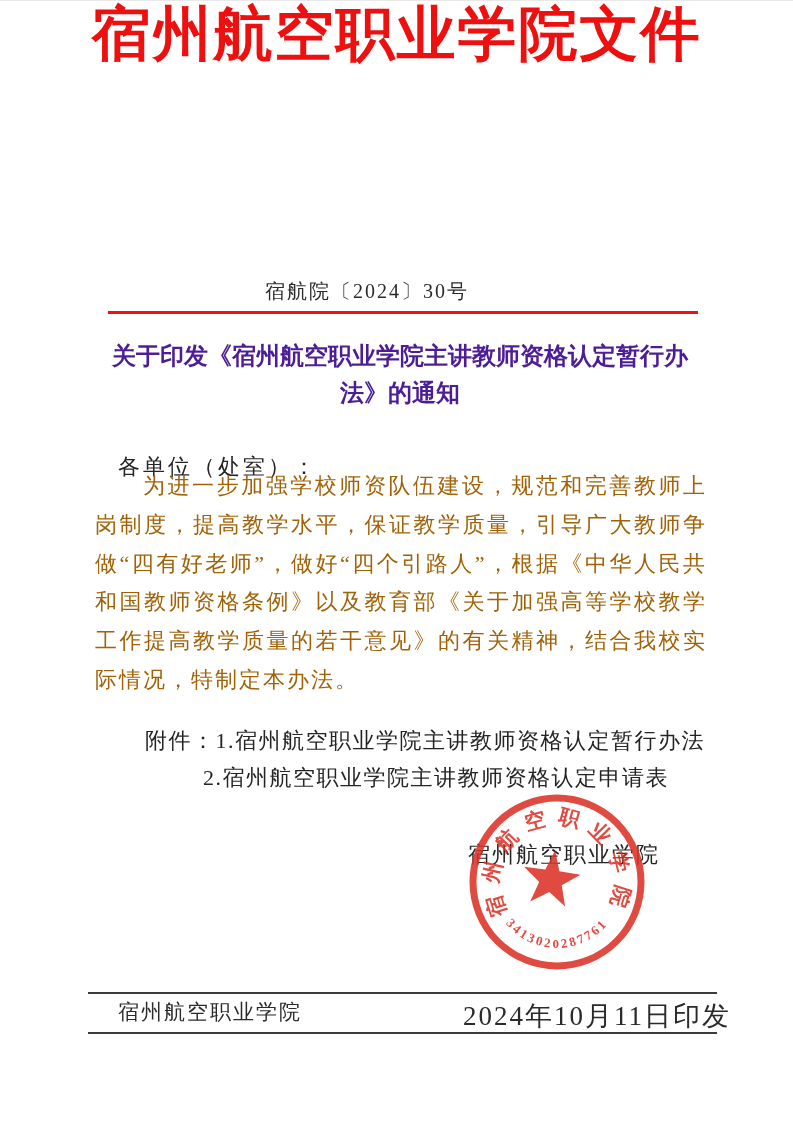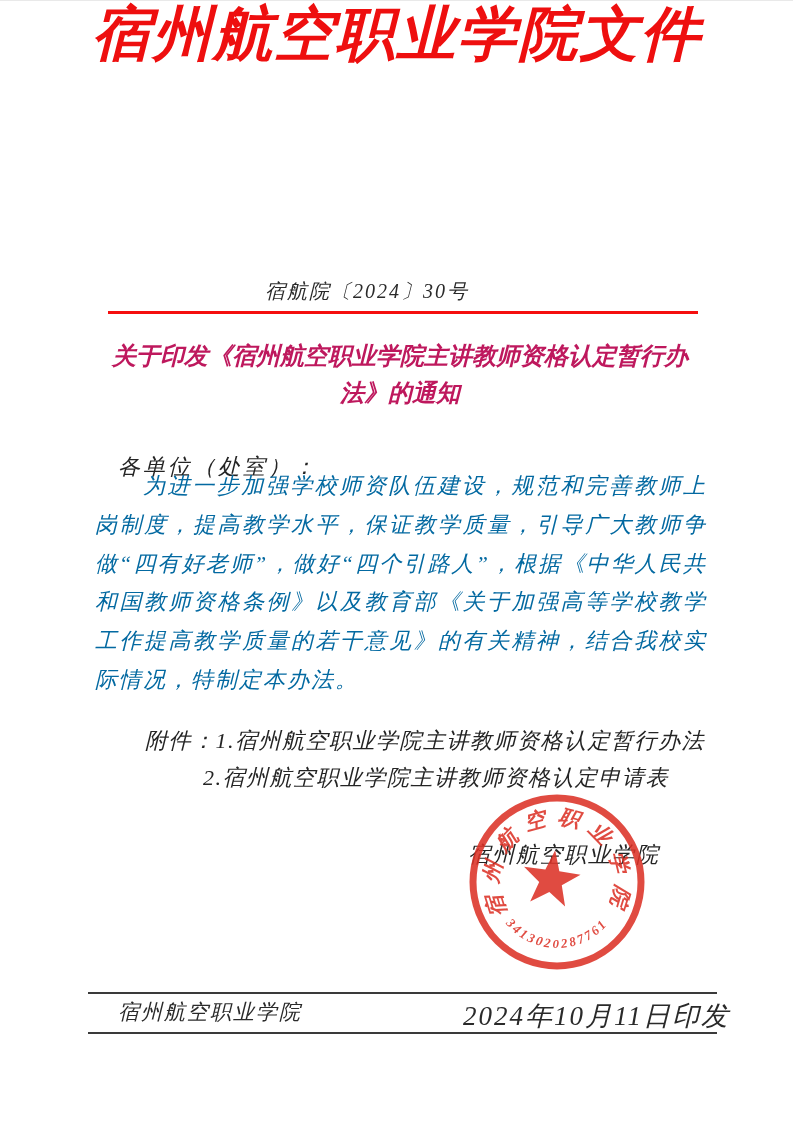--- a/index.html
+++ b/index.html
@@ -9,21 +9,20 @@
     font-family: "Liberation Serif", "DejaVu Serif", serif;
     color: #222222;
     position: relative;
     overflow: hidden;
   }
   .page {
     position: absolute; left: 0; top: 0;
     width: 793px; height: 1122px;
     background: #ffffff;
     border-top: 1px solid #e9e9e9;
-    font-style: italic;
   }
   .abs { position: absolute; }
 
   .masthead {
     left: 0; top: 148; width: 793px;
     text-align: center;
     font-size: 59px; line-height: 66px;
     font-weight: bold;
     color: #ee0f0f;
     letter-spacing: 2px;
@@ -40,36 +39,36 @@
   }
   .red-rule {
     left: 108px; top: 310px; width: 590px; height: 3px;
     background: #f50f0f;
   }
   .doc-title {
     left: 105px; top: 337px; width: 590px;
     text-align: center;
     font-size: 24px; line-height: 37px;
     font-weight: bold;
-    color: #be185d;
+    color: #4c1d95;
   }
   .salutation {
     left: 118px; top: 452px;
     font-size: 22px; line-height: 28px;
     letter-spacing: 3px;
     color: #242424;
     white-space: nowrap;
   }
   .body-para {
     left: 95px; top: 466px; width: 612px;
     font-size: 22px; line-height: 38.8px;
     letter-spacing: 2px;
     text-align: justify;
     text-indent: 48px;
-    color: #0369a1;
+    color: #a16207;
   }
   .attach-row1 { left: 145px; top: 726px; }
   .attach-row2 { left: 203px; top: 763px; }
   .attach-row1, .attach-row2 {
     font-size: 22px; line-height: 28px;
     letter-spacing: 1.5px;
     color: #242424;
     white-space: nowrap;
   }
   .sig-org {

